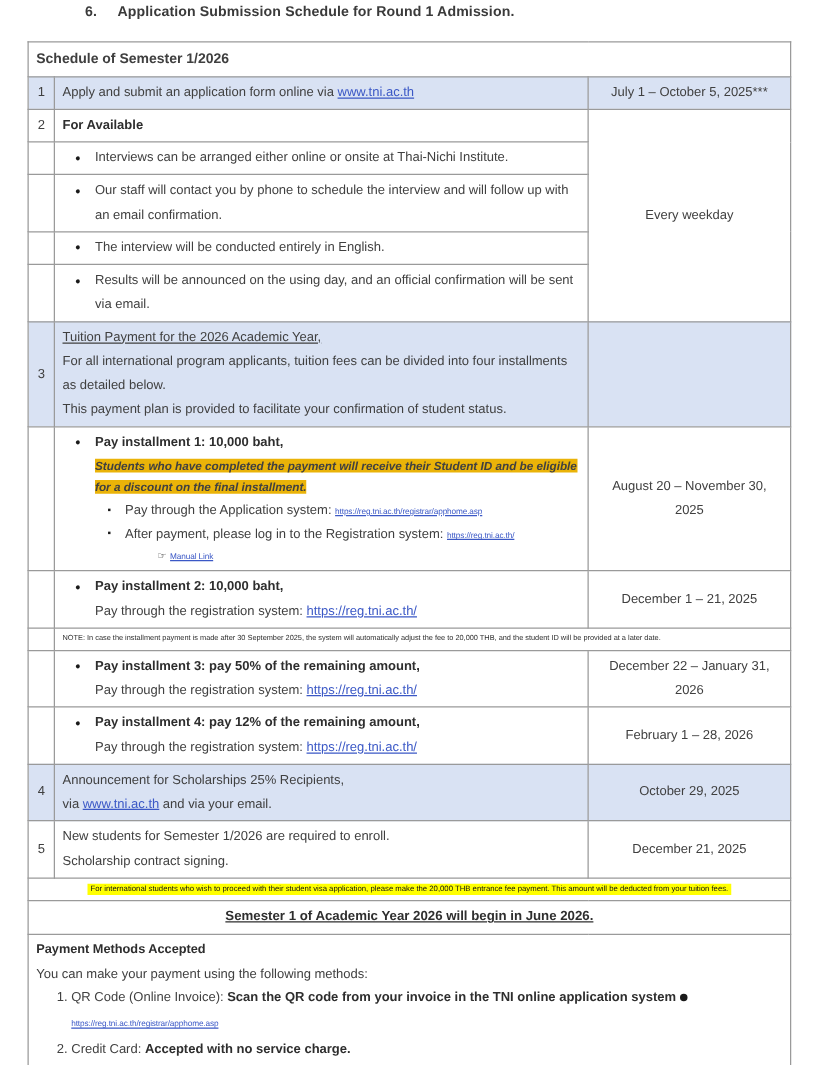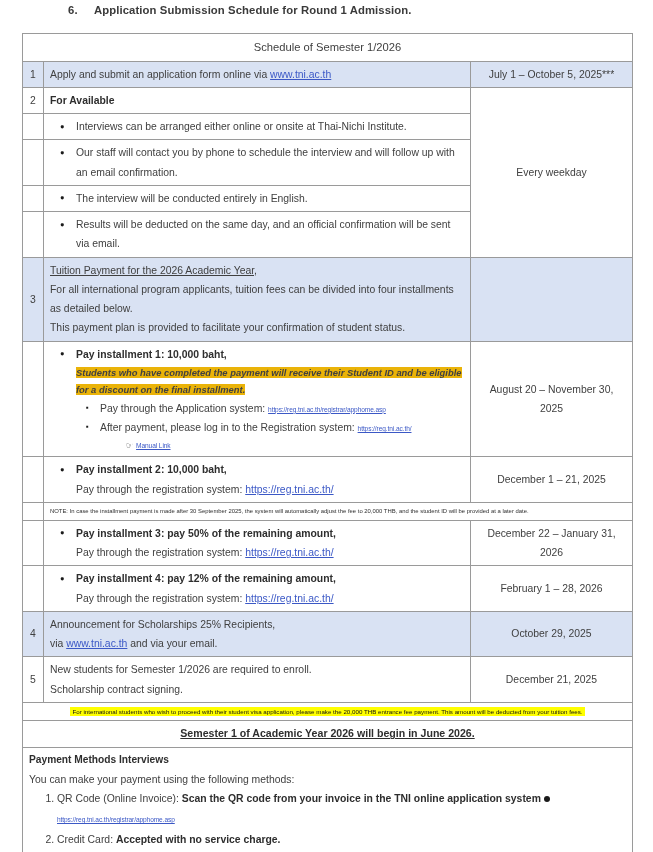--- a/index.html
+++ b/index.html
@@ -38,22 +38,22 @@
   }
   col.c-num{ width:21px; }
   col.c-body{ width:427px; }
   col.c-date{ width:162px; }
 
   .numcell{ text-align:center; padding:0; font-size:10.4px; color:#404040;}
   .datecell{ text-align:center; line-height:1.9; }
   .shade{ background:#d9e2f3; }
 
   .hdr{
-    text-align:center; font-size:11.2px; color:#3f3f3f;
-    padding:5px 0 6px 0; font-weight:normal;
+    font-size:11.2px; color:#3f3f3f;
+    padding:5px 0 6px 0; font-weight:bold;
   }
 
   
   ul.b1{ margin:0; padding:0 0 0 26px; list-style:none; }
   ul.b1 > li{ position:relative; padding-left:0; margin:0; }
   ul.b1 > li:before{
     content:"\25CF"; position:absolute; left:-16px; top:-0.5px;
     font-size:7.5px; color:#1a1a1a; line-height:2.55;
   }
   ul.b2{ margin:0; padding:0 0 0 24px; list-style:none; }
@@ -144,21 +144,21 @@
         <td>
           <ul class="b1">
               <li>The interview will be conducted entirely in English.</li>
             </ul>
         </td>
       </tr>
       <tr>
         <td></td>
         <td>
           <ul class="b1">
-              <li>Results will be deducted on the same day, and an official confirmation will be sent via email.</li>
+              <li>Results will be announced on the using day, and an official confirmation will be sent via email.</li>
             </ul>
         </td>
       </tr>
 
       <tr>
         <td class="numcell shade">3</td>
         <td class="shade">
           <div class="uline">Tuition Payment for the 2026 Academic Year,</div>
           <div>For all international program applicants, tuition fees can be divided into four installments as detailed below.</div>
           <div>This payment plan is provided to facilitate your confirmation of student status.</div>
@@ -253,21 +253,21 @@
       <tr>
         <td colspan="3" class="banner"><span>For international students who wish to proceed with their student visa application, please make the 20,000 THB entrance fee payment. This amount will be deducted from your tuition fees.</span></td>
       </tr>
 
       <tr>
         <td colspan="3" class="semline"><span class="uline bold">Semester 1 of Academic Year 2026 will begin in June 2026.</span></td>
       </tr>
 
       <tr>
         <td colspan="3" class="pm-wrap">
-          <div class="pm-title">Payment Methods Interviews</div>
+          <div class="pm-title">Payment Methods Accepted</div>
           <div>You can make your payment using the following methods:</div>
           <ol class="pm">
             <li><span>QR Code (Online Invoice): </span><span class="bold">Scan the QR code from your invoice in the TNI online application system </span><span class="ball"></span><a class="lnk tiny" href="#">https://reg.tni.ac.th/registrar/apphome.asp</a></li>
             <li><span>Credit Card: </span><span class="bold">Accepted with no service charge.</span></li>
             <li></li>
           </ol>
         </td>
       </tr>
 
     </tbody>

